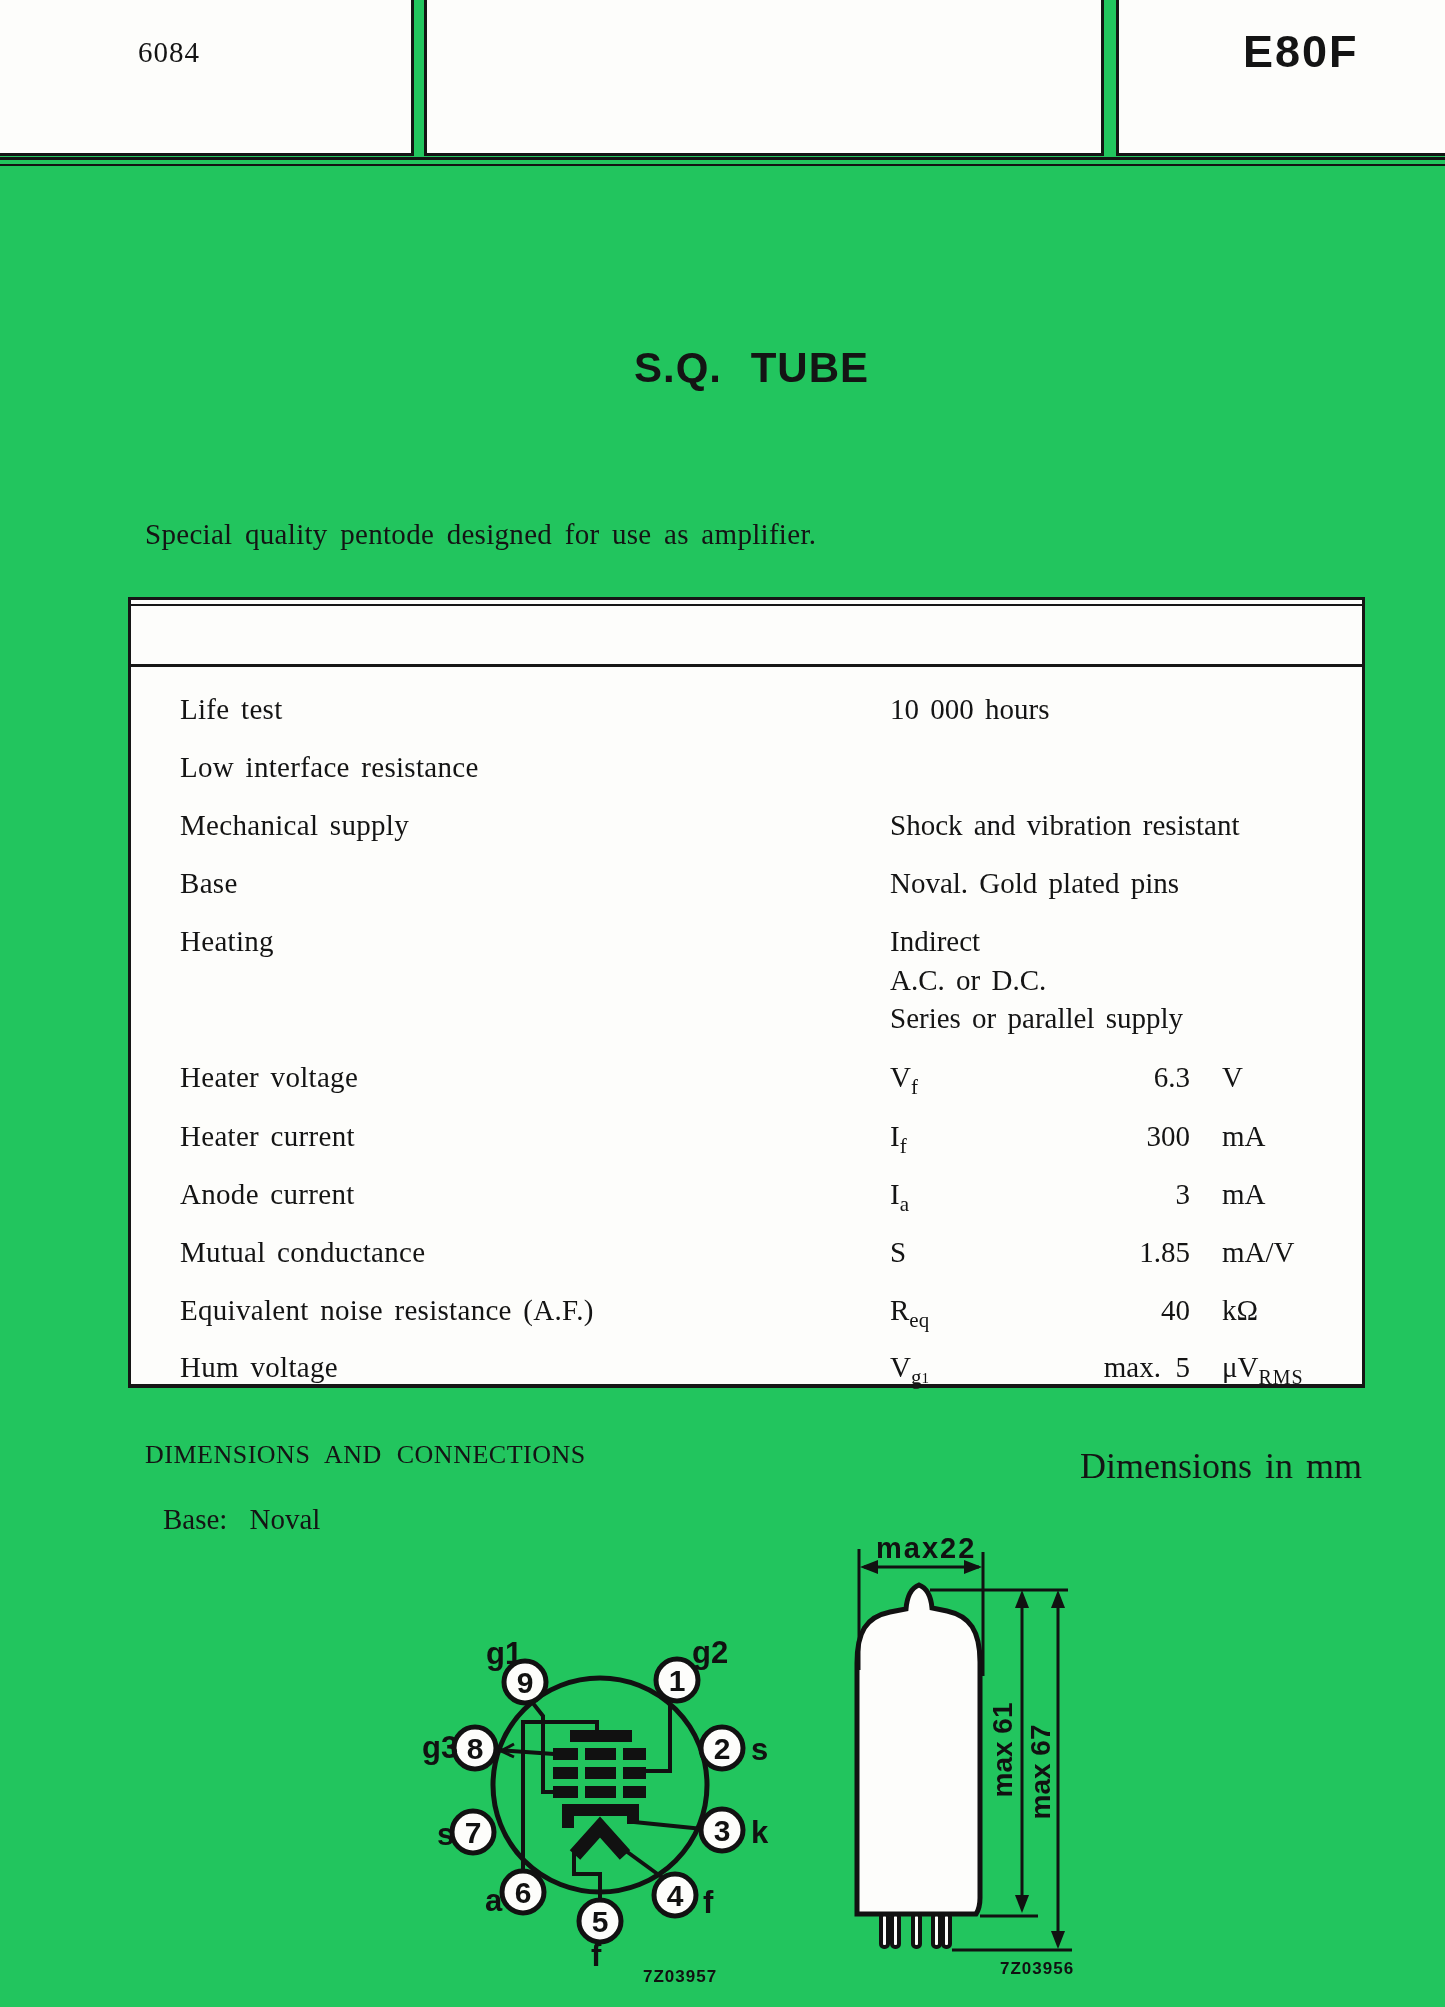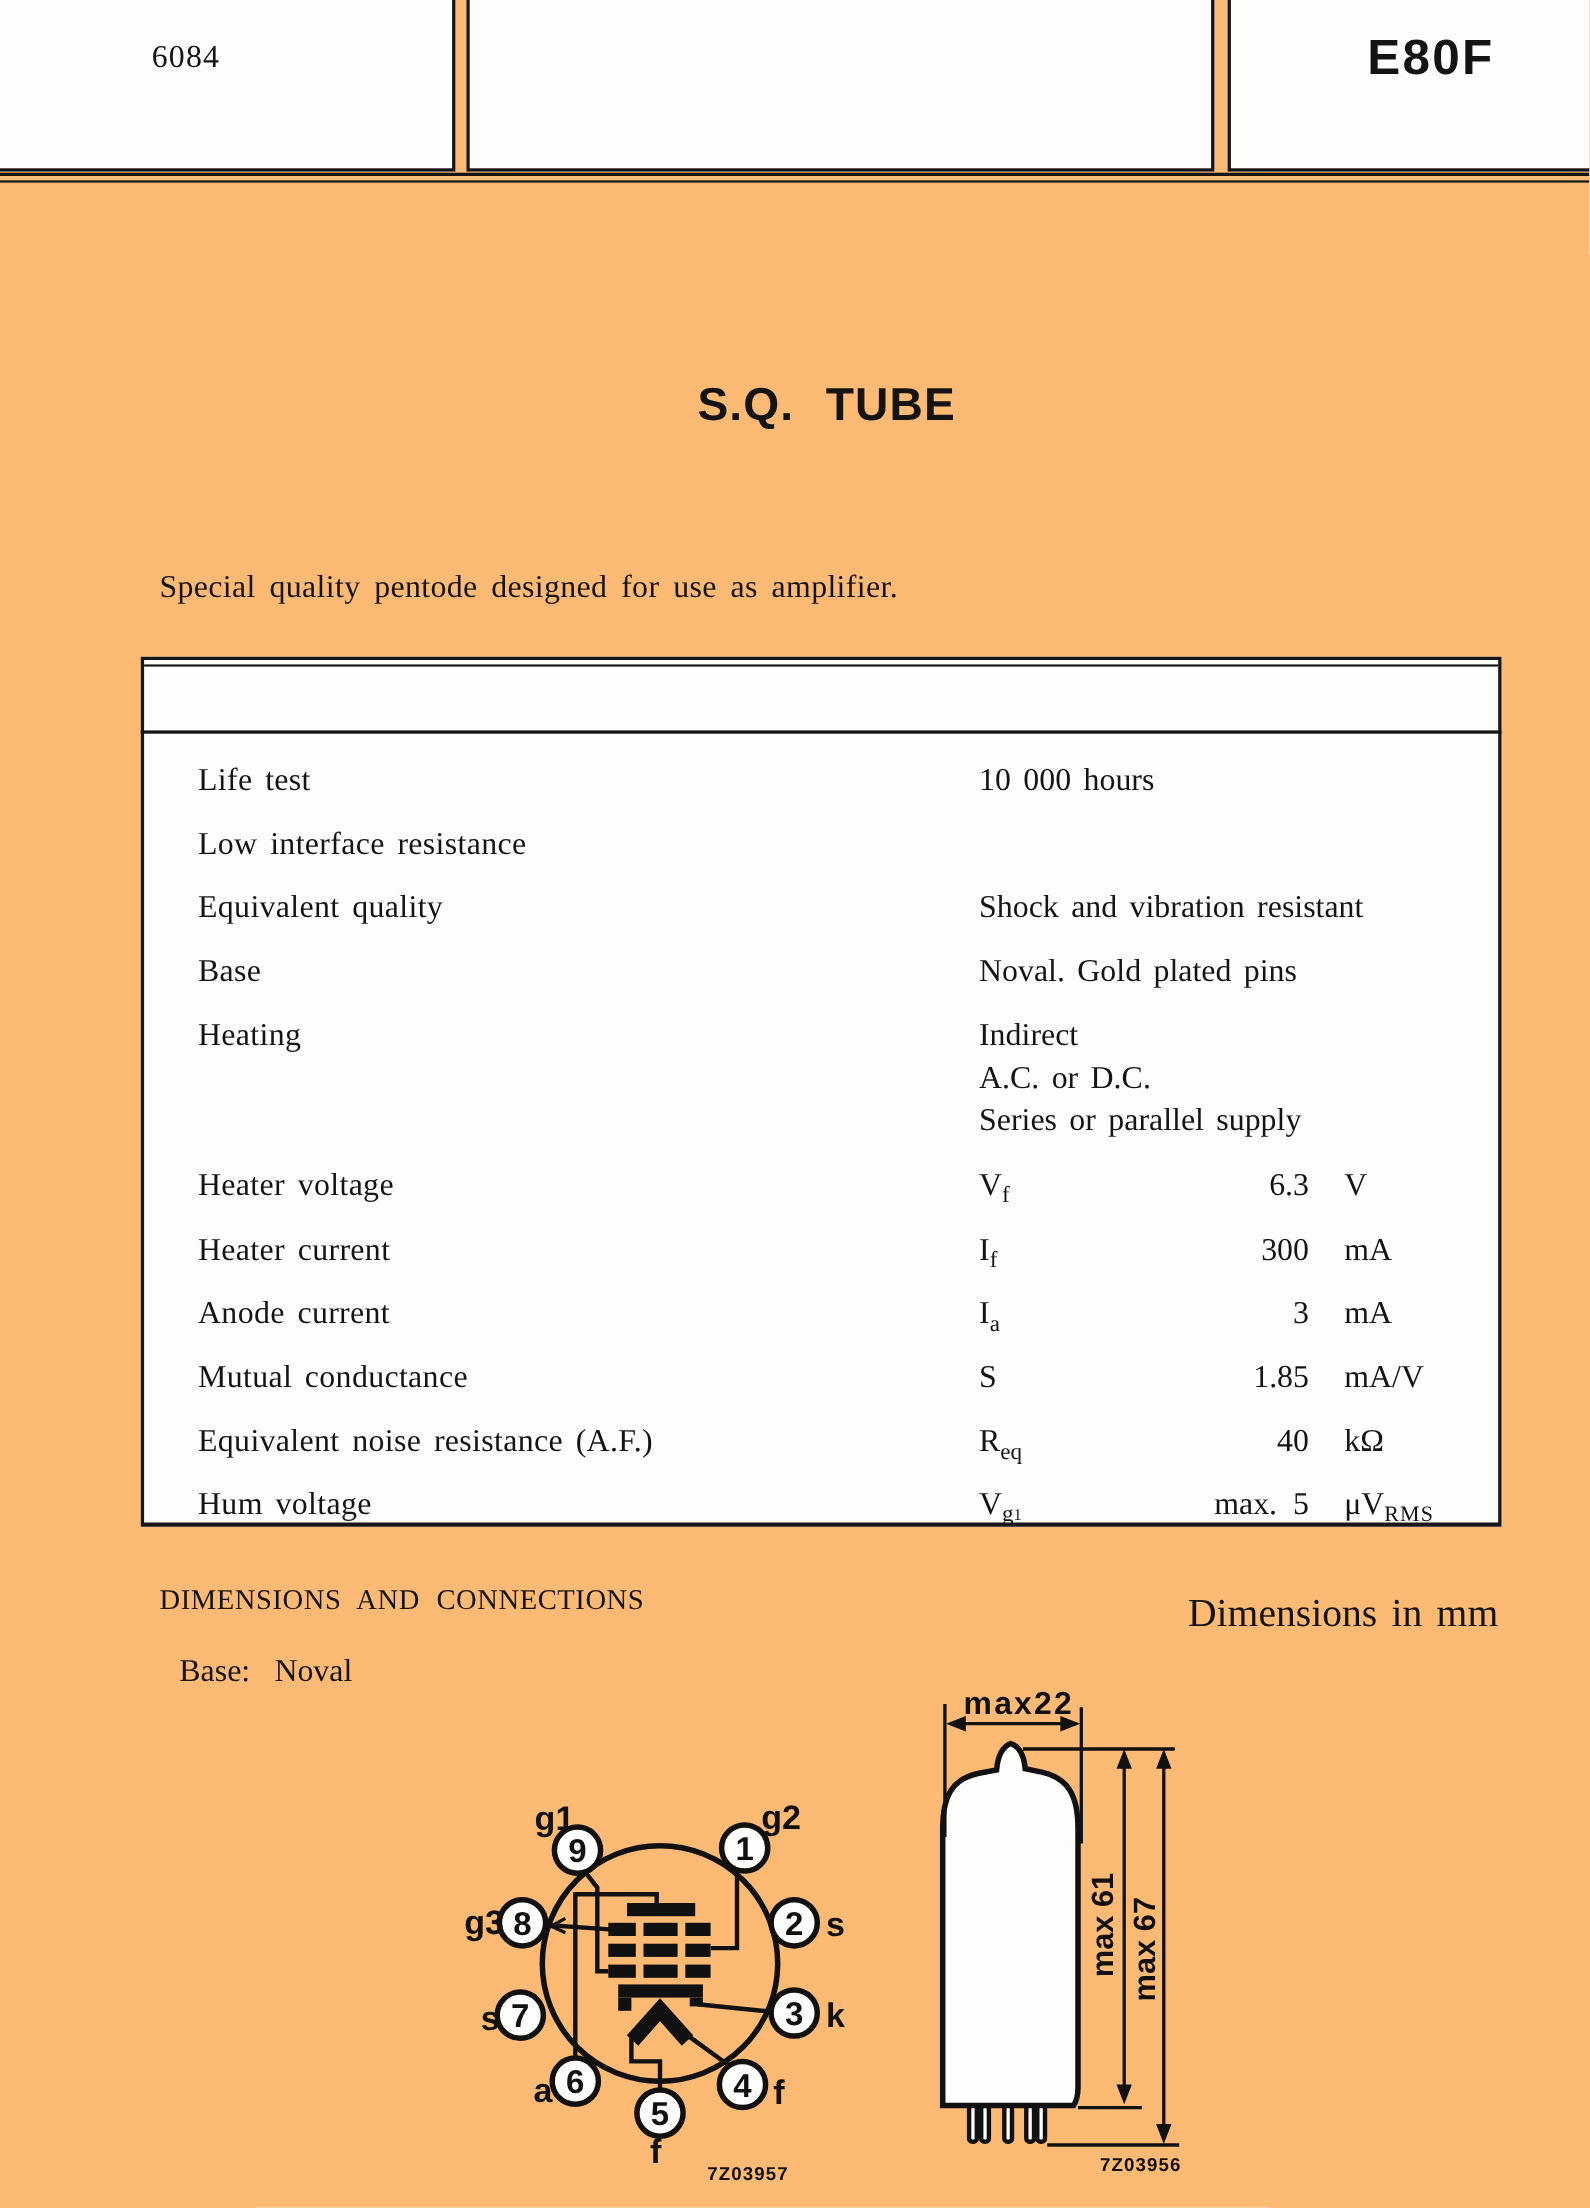--- a/index.html
+++ b/index.html
@@ -1,18 +1,18 @@
 <!DOCTYPE html>
 <html><head>
 <meta charset="utf-8">
 <style>
   html,body{margin:0;padding:0;background:#e8e8e4;}
   .page{
     position:relative;width:1445px;height:2007px;margin:0 auto;
-    background:#fdba74;color:#141414;overflow:hidden;
+    background:#22c55e;color:#141414;overflow:hidden;
     font-family:"Liberation Serif", serif;
   }
   .abs{position:absolute;}
   .serif{font-family:"Liberation Serif", serif;}
   .sans{font-family:"Liberation Sans", sans-serif;}
   
   .hdr-box{position:absolute;border:3px solid #141414;background:#fdfdfb;}
   .hdr-rule{position:absolute;left:0;width:1445px;background:#141414;}
   .sheet-no{position:absolute;left:138px;top:36px;font-size:29px;letter-spacing:1px;}
   .tube-type{position:absolute;left:1243px;top:26px;font-size:45px;font-weight:bold;letter-spacing:2px;}
@@ -58,21 +58,21 @@
 
   <div class="qrd">
     <div class="qrd-topline"></div>
     <div class="qrd-divider"></div>
 
     <div class="q-label" style="top:93px">Life test</div>
     <div class="q-txtval" style="top:93px">10 000 hours</div>
 
     <div class="q-label" style="top:151px">Low interface resistance</div>
 
-    <div class="q-label" style="top:209px">Equivalent quality</div>
+    <div class="q-label" style="top:209px">Mechanical supply</div>
     <div class="q-txtval" style="top:209px">Shock and vibration resistant</div>
 
     <div class="q-label" style="top:267px">Base</div>
     <div class="q-txtval" style="top:267px">Noval. Gold plated pins</div>
 
     <div class="q-label" style="top:325px">Heating</div>
     <div class="q-txtval" style="top:325px">Indirect</div>
     <div class="q-txtval" style="top:364px">A.C. or D.C.</div>
     <div class="q-txtval" style="top:402px">Series or parallel supply</div>
 

